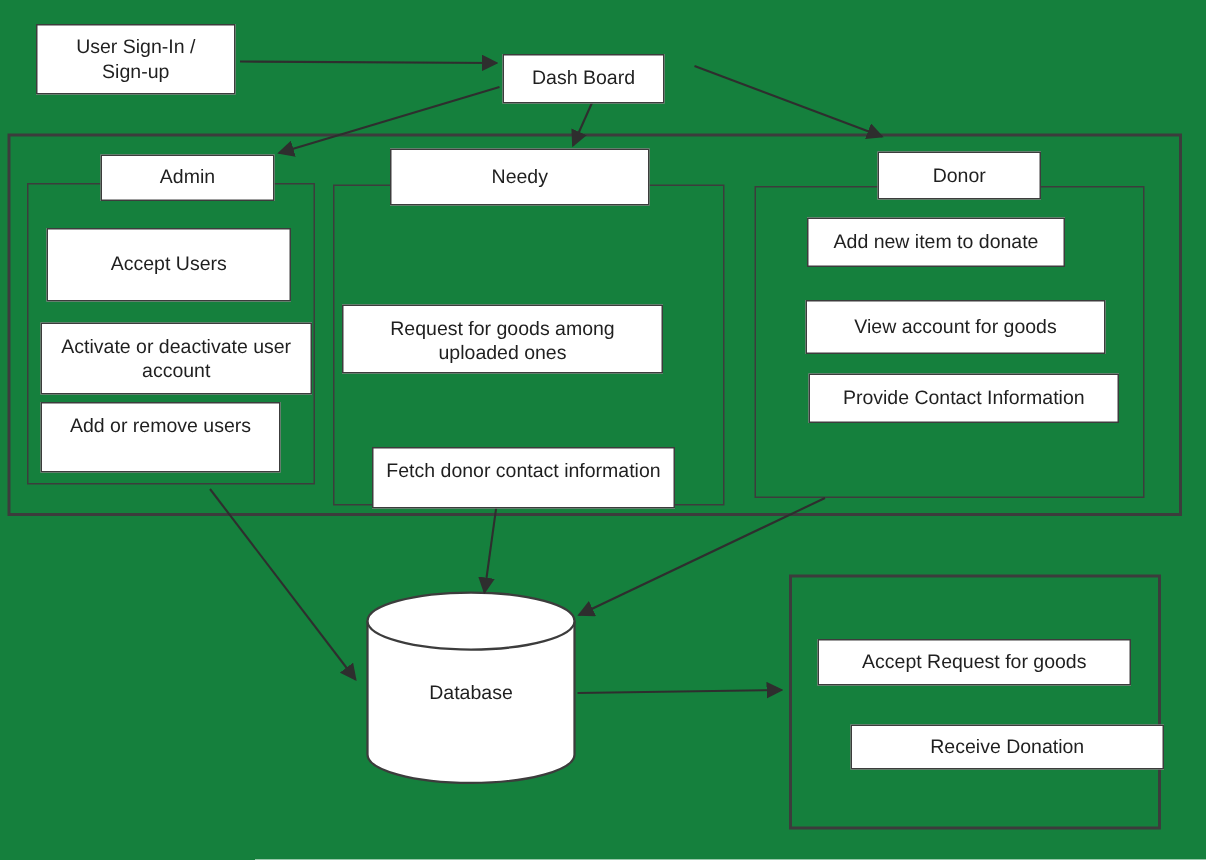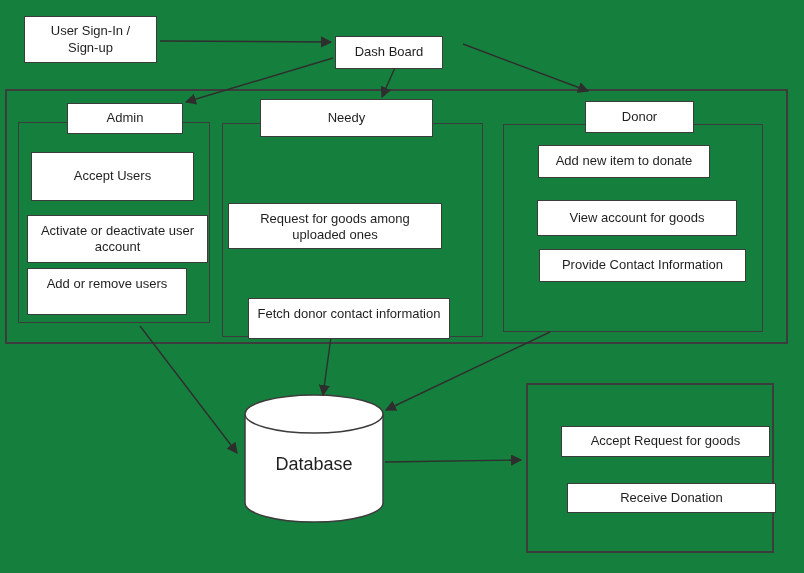--- a/index.html
+++ b/index.html
@@ -37,21 +37,21 @@
     text-align: center;
     font-size: 13px;
     line-height: 1.25;
     padding: 2px 4px;
   }
   .text-top { align-items: flex-start; padding-top: 7px; }
   .plain-label {
     position: absolute;
     z-index: 2;
     text-align: center;
-    font-size: 18px;
+    font-size: 13px;
   }
 
   
   .signin     { left: 24px;  top: 16px;  width: 133px; height: 47px; }
   .dashboard  { left: 335px; top: 36px;  width: 108px; height: 33px; }
 
   
   .outer-container { left: 5px;   top: 89px;  width: 783px; height: 255px; }
   .admin-inner     { left: 18px;  top: 122px; width: 192px; height: 201px; border-width: 1.5px; }
   .needy-inner     { left: 222px; top: 123px; width: 261px; height: 214px; border-width: 1.5px; }
@@ -72,21 +72,21 @@
   .needy-item-0 { left: 248px; top: 151px; width: 203px; height: 30px; }
   .needy-item-1 { left: 228px; top: 203px; width: 214px; height: 46px; }
   .needy-item-2 { left: 248px; top: 266px; width: 202px; height: 41px; margin-top: 32px; }
 
   
   .donor-item-0 { left: 538px; top: 145px; width: 172px; height: 33px; }
   .donor-item-1 { left: 537px; top: 200px; width: 200px; height: 36px; }
   .donor-item-2 { left: 527px; top: 249px; width: 207px; height: 33px; margin-left: 12px; }
 
   
-  .receiver-item-0 { left: 545px; top: 426px; width: 209px; height: 31px; margin-left: 16px; }
+  .receiver-item-0 { left: 545px; top: 426px; width: 209px; height: 31px; }
   .receiver-item-1 { left: 567px; top: 483px; width: 209px; height: 30px; }
 
   
   .database-label { left: 264px; top: 454px; width: 100px; height: 18px; }
 </style>
 </head>
 <body>
 
 <div class="canvas">
 

